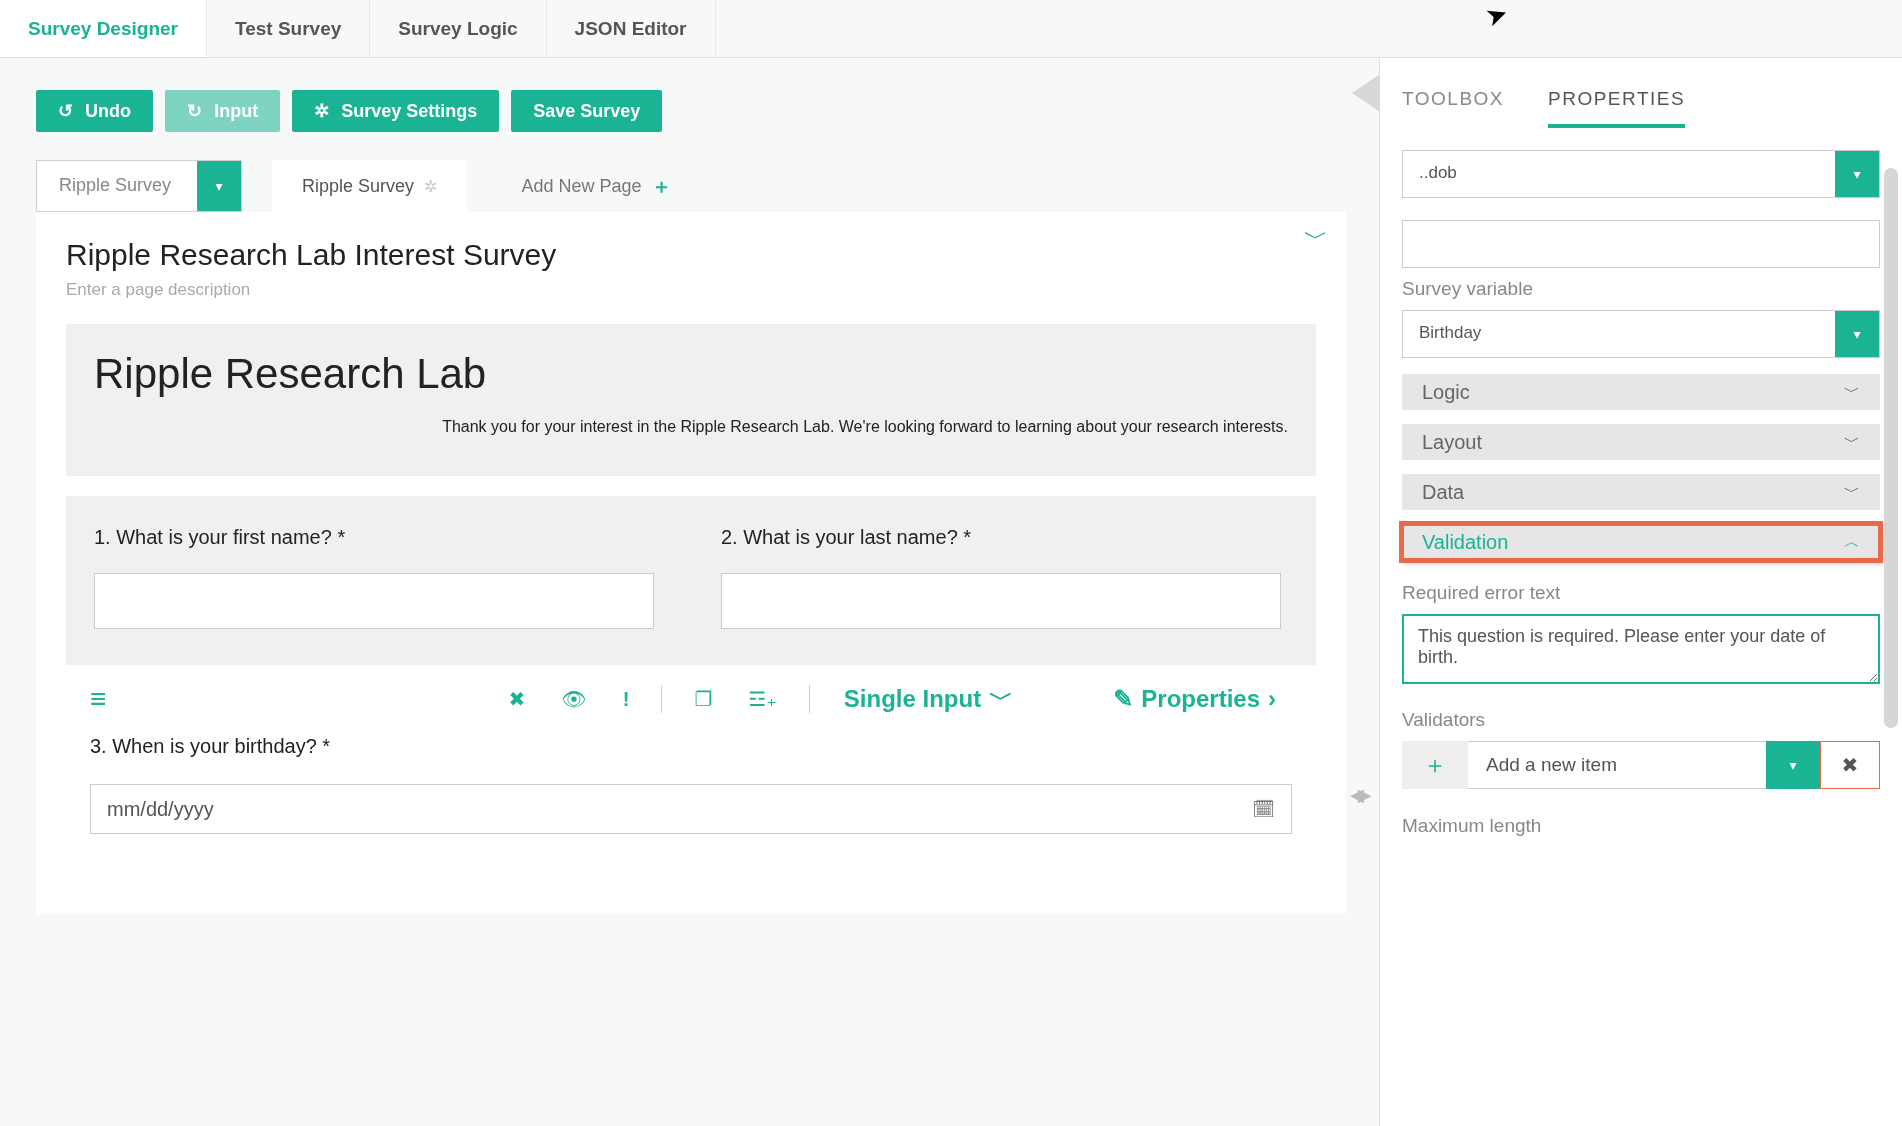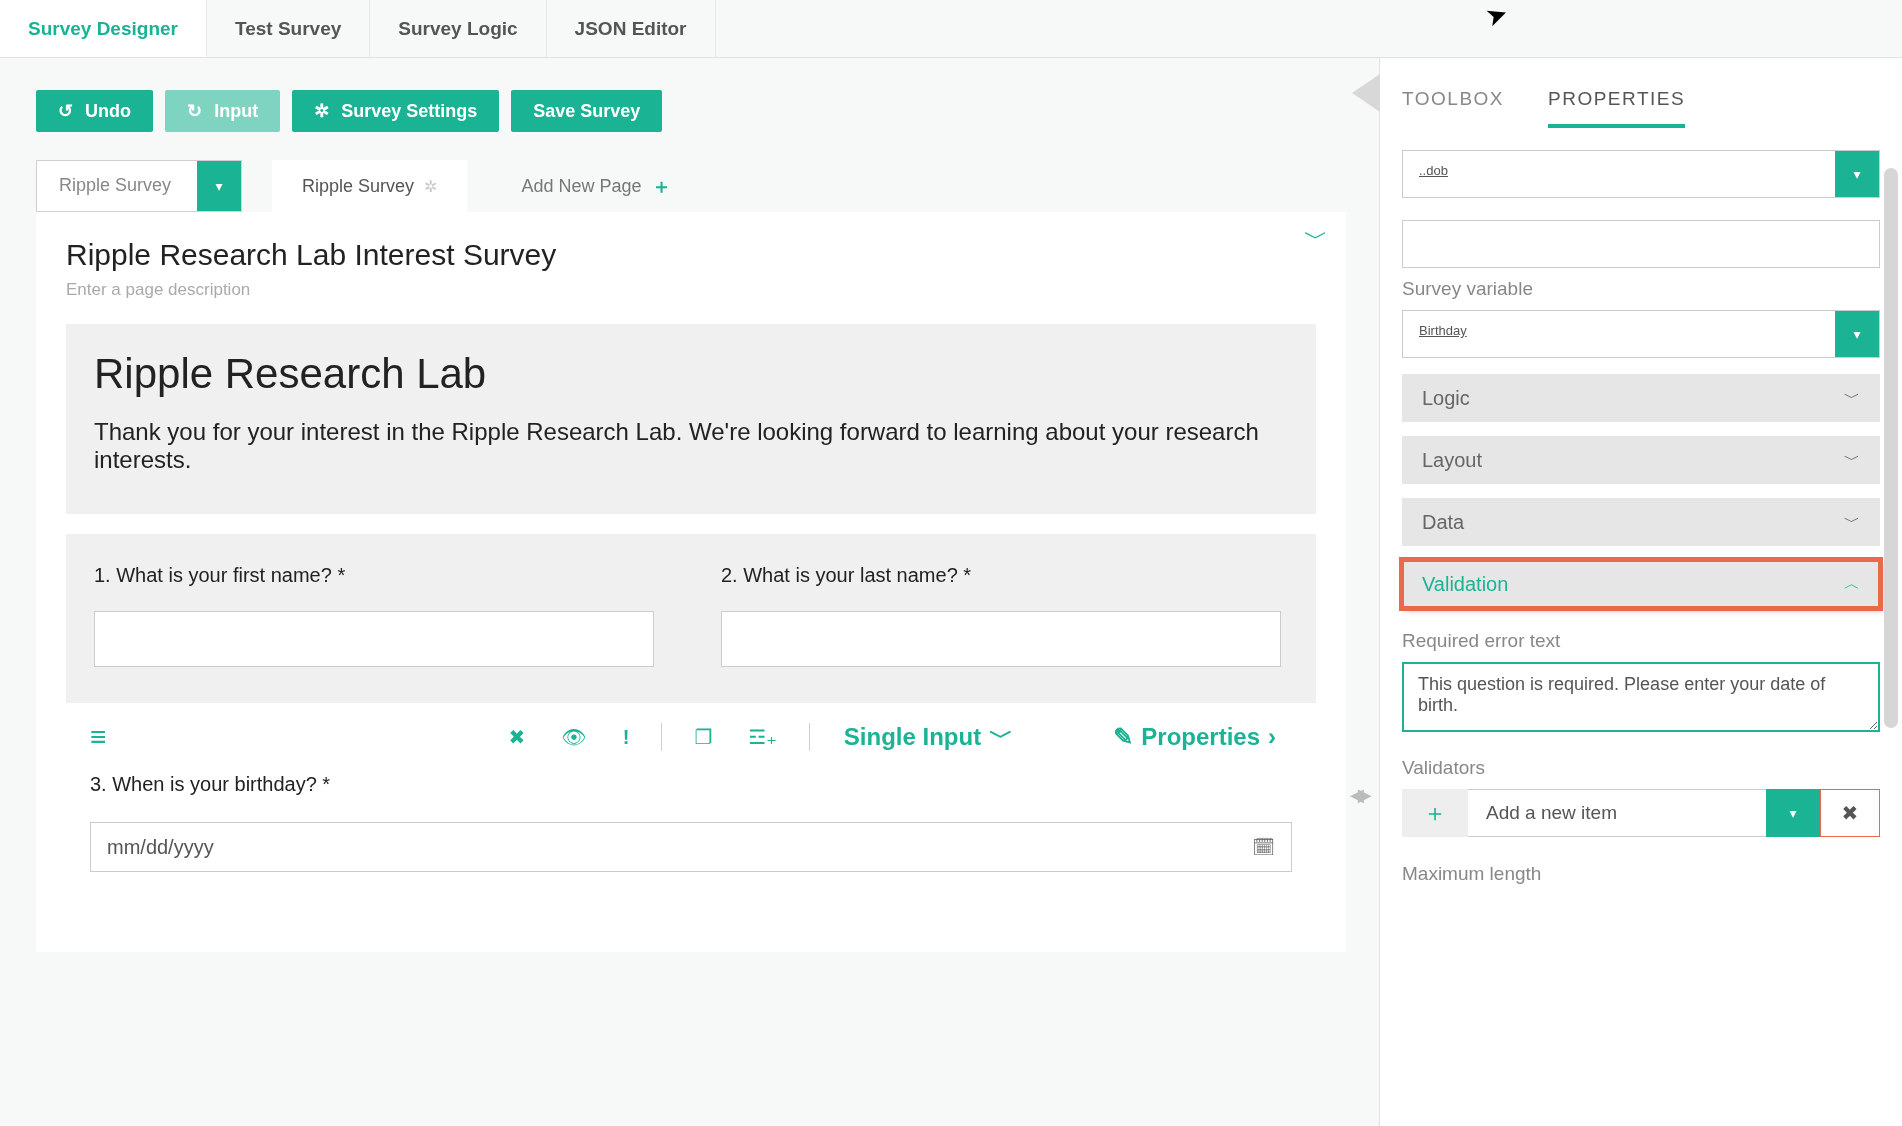--- a/index.html
+++ b/index.html
@@ -150,22 +150,23 @@
     padding: 26px 28px 40px 28px;
     margin-bottom: 20px;
   }
   .panel h1.big {
     font-size: 42px;
     font-weight: 500;
     color: #222;
     margin-bottom: 20px;
   }
   .panel p.intro {
-    font-size: 24px;
+    font-size: 16px;
     color: #222;
+    text-align: right;
   }
 
   .q-row {
     background: #f0f0f0;
     padding: 30px 28px 36px 28px;
     display: flex;
     gap: 60px;
     margin-bottom: 0;
   }
   .q-col { flex: 1; }
@@ -270,23 +271,22 @@
   }
   .prop-select {
     display: flex;
     border: 1px solid #ccc;
     height: 48px;
     margin-bottom: 16px;
   }
   .prop-select .val {
     flex: 1;
     padding: 12px 16px;
-    font-size: 13px;
-    color: #555;
-    text-decoration: underline;
+    font-size: 17px;
+    color: #555;
   }
   .prop-select .caret {
     width: 44px;
     background: #1ab394;
     color: #fff;
     display: flex;
     align-items: center;
     justify-content: center;
   }
 
@@ -299,21 +299,21 @@
     width: 100%;
     height: 48px;
     border: 1px solid #ccc;
     padding: 0 14px;
     font-size: 19px;
     color: #333;
   }
 
   .accordion {
     background: #e6e6e6;
-    height: 48px;
+    height: 36px;
     display: flex;
     align-items: center;
     justify-content: space-between;
     padding: 0 20px;
     margin-top: 14px;
     font-size: 20px;
     color: #666;
     cursor: pointer;
   }
   .accordion.open { color: #1ab394; }

